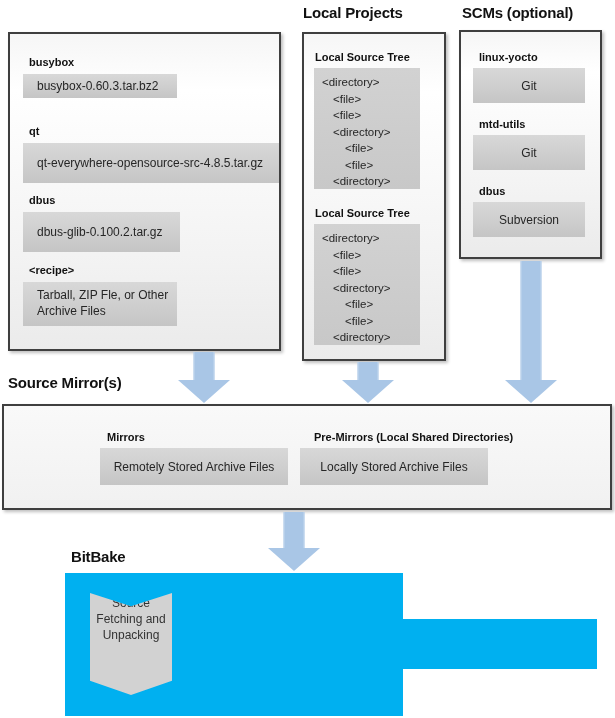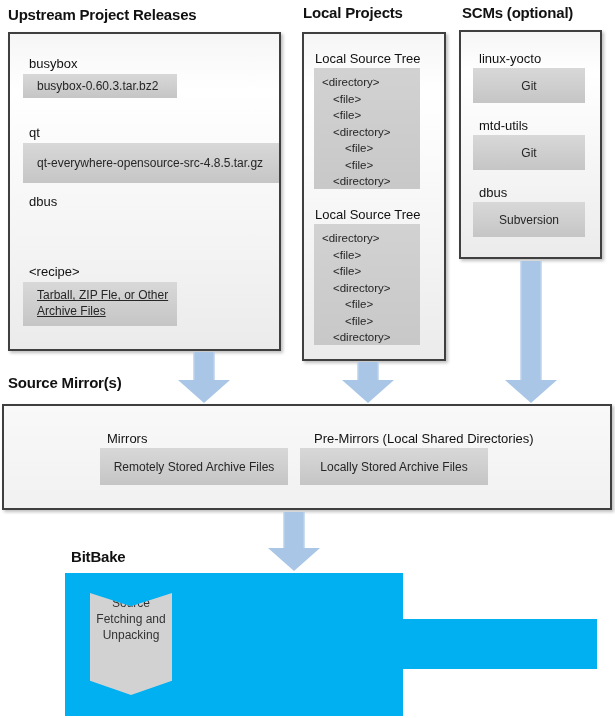--- a/index.html
+++ b/index.html
@@ -20,21 +20,21 @@
     box-sizing:border-box;
   }
   .mirror-box{
     position:absolute;
     background:linear-gradient(180deg,#f9f9f9 0%,#f1f1f1 100%);
     border:2px solid #3f3f3f;
     box-shadow:2px 2px 3px rgba(0,0,0,0.25);
     box-sizing:border-box;
   }
   .item-label{
-    position:absolute;font-size:13px;font-weight:normal;color:#111;white-space:nowrap;
+    position:absolute;font-size:11px;font-weight:bold;color:#111;white-space:nowrap;
   }
   .gray-box{
     position:absolute;
     background:linear-gradient(180deg,#d8d8d8 0%,#cecece 55%,#c5c5c5 100%);
     box-sizing:border-box;
     font-size:12px;color:#262626;
     display:flex;align-items:center;
   }
   .gray-box.padded{padding-left:14px;padding-right:8px;}
   .gray-box.centered{justify-content:center;text-align:right;}
@@ -69,37 +69,37 @@
   .chevron-text{
     font-size:12px;line-height:1.35;color:#333;text-align:center;width:78px;
     margin-top:2px;
   }
 </style>
 </head>
 <body>
 
 <div id="canvas">
 
-  <div class="heading abs" style="left:8px;top:6px;">Upstream Project Releases</div>
   <div class="heading abs" style="left:303px;top:4px;">Local Projects</div>
   <div class="heading abs" style="left:8px;top:374px;">Source Mirror(s)</div>
   <div class="heading abs" style="left:462px;top:4px;">SCMs (optional)</div>
   <div class="heading abs" style="left:71px;top:548px;">BitBake</div>
 
   <div class="outer-box" style="left:8px;top:32px;width:273px;height:319px;">
     <div class="item-label" style="left:19px;top:22px;">busybox</div>
     <div class="gray-box padded" style="left:13px;top:40px;width:154px;height:24px;">busybox-0.60.3.tar.bz2</div>
 
     <div class="item-label" style="left:19px;top:91px;">qt</div>
     <div class="gray-box padded" style="left:13px;top:109px;width:256px;height:40px;">qt-everywhere-opensource-src-4.8.5.tar.gz</div>
 
     <div class="item-label" style="left:19px;top:160px;">dbus</div>
+    <div class="gray-box padded" style="left:13px;top:178px;width:157px;height:40px;">dbus-glib-0.100.2.tar.gz</div>
 
     <div class="item-label" style="left:19px;top:230px;">&lt;recipe&gt;</div>
-    <div class="gray-box padded" style="left:13px;top:248px;width:154px;height:44px;line-height:1.3;text-decoration:underline;">Tarball, ZIP Fle, or Other Archive Files</div>
+    <div class="gray-box padded" style="left:13px;top:248px;width:154px;height:44px;line-height:1.3;">Tarball, ZIP Fle, or Other Archive Files</div>
   </div>
 
   <div class="outer-box" style="left:302px;top:32px;width:144px;height:329px;">
     <div class="item-label" style="left:11px;top:17px;">Local Source Tree</div>
     <div class="tree-box" style="left:10px;top:34px;width:106px;height:121px;">
       <div class="tree-line lvl0">&lt;directory&gt;</div>
       <div class="tree-line lvl1">&lt;file&gt;</div>
       <div class="tree-line lvl1">&lt;file&gt;</div>
       <div class="tree-line lvl1">&lt;directory&gt;</div>
       <div class="tree-line lvl2">&lt;file&gt;</div>

